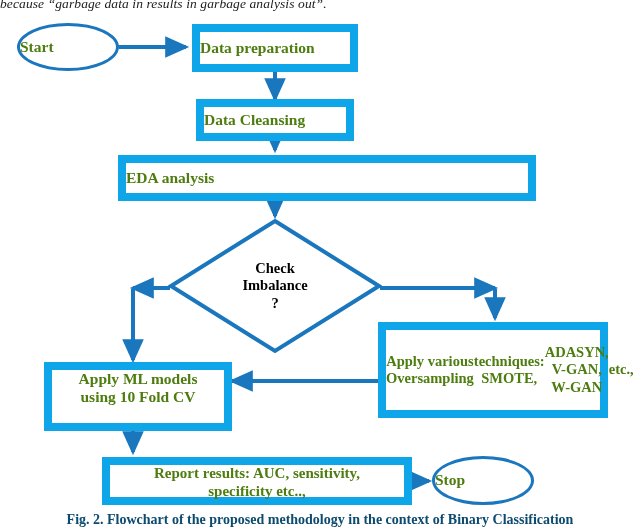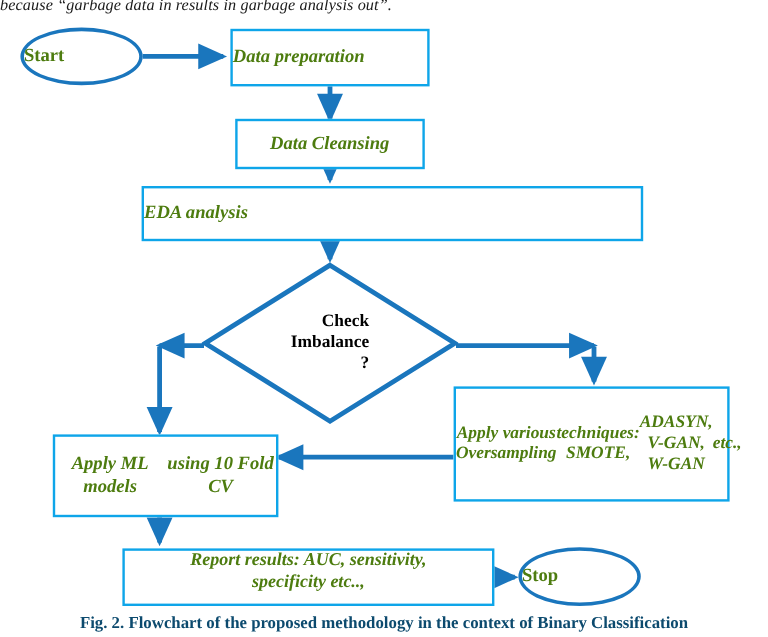--- a/index.html
+++ b/index.html
@@ -40,37 +40,36 @@
     display: flex;
     align-items: center;
     justify-content: flex-start;
     text-align: center;
     font-weight: bold;
     color: #4d7c0f;
     background: #ffffff;
     line-height: 1.18;
   }
   .box {
-    border: 2px solid #0ea5e9;
-    font-style: italic;
+    border: 8px solid #0ea5e9;
   }
   .oval {
     border: 3px solid #1a76bd;
     border-radius: 50%;
   }
   .diamond-wrap {
     position: absolute;
     display: flex;
     align-items: center;
     justify-content: center;
   }
   .diamond-text {
     position: relative;
     z-index: 3;
-    text-align: right;
+    text-align: center;
     font-weight: bold;
     color: #000000;
     background: transparent;
     line-height: 1.2;
   }
   .caption {
     position: absolute;
     left: 0;
     top: 512px;
     width: 640px;
@@ -121,21 +120,21 @@
 </svg>
 
 <div class="node oval" style="left:17px; top:23px; width:102px; height:48px; font-size:15.5px; z-index:5;">
   <span>Start</span>
 </div>
 
 <div class="node box" style="left:192px; top:24px; width:166px; height:48px; font-size:15.5px; z-index:5;">
   <span>Data preparation</span>
 </div>
 
-<div class="node box" style="left:196px; top:99px; width:158px; height:42px; font-size:15.5px; z-index:5;padding-left:27px;">
+<div class="node box" style="left:196px; top:99px; width:158px; height:42px; font-size:15.5px; z-index:5;">
   <span>Data Cleansing</span>
 </div>
 
 <div class="node box" style="left:118px; top:155px; width:418px; height:46px; font-size:15.5px; z-index:5;">
   <span>EDA analysis</span>
 </div>
 
 <div class="diamond-wrap" style="left:168px; top:218px; width:214px; height:136px; z-index:5;">
   <svg width="214" height="136" viewBox="0 0 214 136" style="position:absolute; left:0; top:0;">
     <polygon points="107,3 211,68 107,133 3,68" fill="#ffffff" stroke="#1a76bd" stroke-width="4"></polygon>
@@ -147,21 +146,21 @@
   </div>
 </div>
 
 <div class="node box" style="left:378px; top:322px; width:230px; height:96px; font-size:14.5px; z-index:5; flex-direction:row;">
   <div>Apply various Oversampling</div>
   <div>techniques: SMOTE,</div>
   <div>ADASYN, V-GAN, W-GAN</div>
   <div>etc.,</div>
 </div>
 
-<div class="node box" style="left:44px; top:362px; width:188px; height:69px; font-size:15.5px; z-index:5; flex-direction:row;">
+<div class="node box" style="left:44px; top:362px; width:188px; height:69px; font-size:15.5px; z-index:5; flex-direction:column;">
   <div>Apply ML models</div>
   <div>using 10 Fold CV</div>
 </div>
 
 <div class="node box" style="left:102px; top:457px; width:310px; height:48px; font-size:15px; z-index:5; flex-direction:column;">
   <div>Report results: AUC, sensitivity,</div>
   <div>specificity etc..,</div>
 </div>
 
 <div class="node oval" style="left:432px; top:456px; width:102px; height:49px; font-size:15.5px; z-index:5;">

